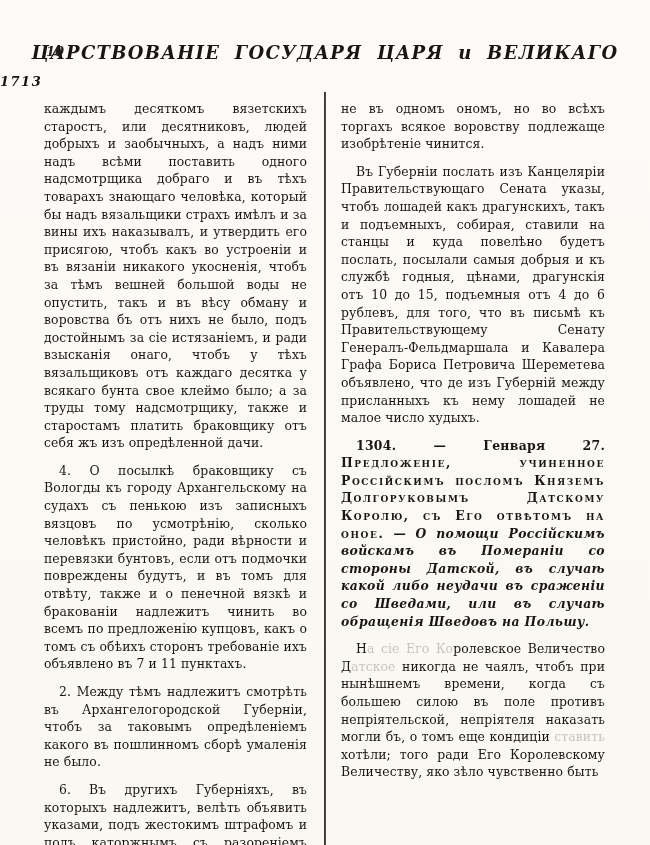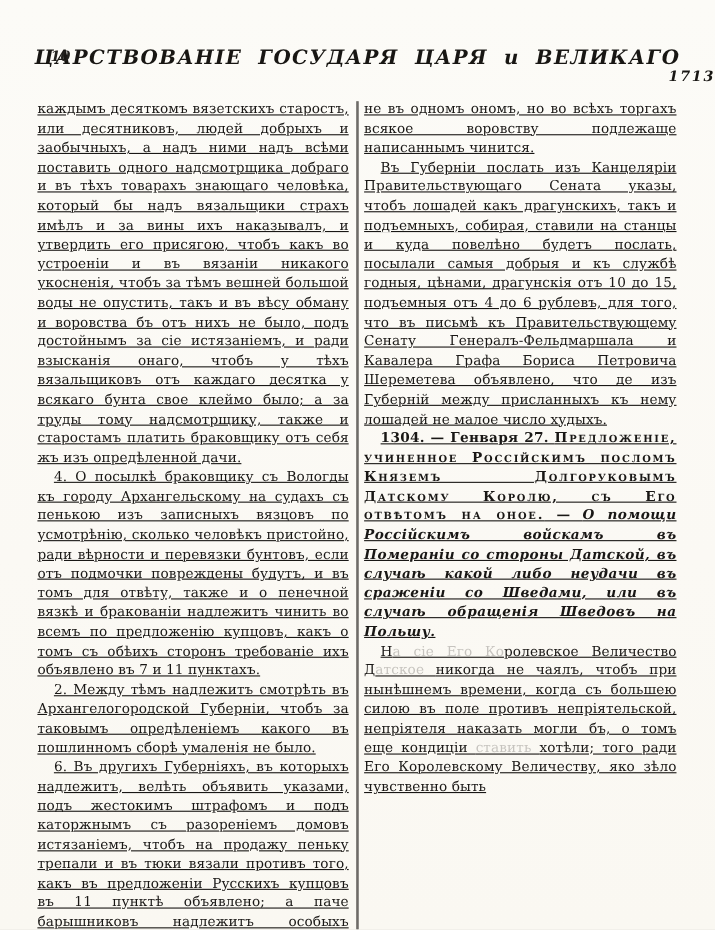--- a/index.html
+++ b/index.html
@@ -19,41 +19,41 @@
   .page-header { position: relative; padding-top: 42px; height: 88px; font-style: italic; }
   .page-number {
     position: absolute; left: 46px; top: 44px;
     font-size: 13px; font-weight: bold; color: #22201d;
   }
   .running-title {
     text-align: center; font-size: 18px; font-weight: bold;
     letter-spacing: 1.3px; word-spacing: 7px; color: #181613;
   }
   .year {
-    text-align: right; font-size: 13px; font-weight: bold;
-    letter-spacing: 1.5px; margin-top: 0; color: #181613;
+    text-align: left; font-size: 13px; font-weight: bold;
+    letter-spacing: 1.5px; margin-top: 11px; color: #181613;
   }
   
   .columns {
     display: flex; align-items: stretch;
     padding: 0 30px 0 34px; margin-top: 2px;
   }
   .col {
     width: 283px;
     text-align: justify;
     font-size: 12.4px; line-height: 17.6px;
     color: #191715; letter-spacing: 0.1px;
   }
   .col-right { width: 284px; }
   .divider {
     width: 2px; min-height: 722px; margin: 2px 5px 0 7px;
     border-left: 1.2px solid #3b3834;
     border-right: 1px solid #4a4743;
   }
-  .para { margin: 0; text-decoration: underline; }
+  .para { margin: 10px; }
   .ind { text-indent: 15px; }
   
   .heading { font-weight: bold; }
   .heading .numdate { letter-spacing: 0.3px; }
   .heading .sc { font-variant: small-caps; letter-spacing: 1.6px; }
   .heading .subj { font-style: italic; letter-spacing: 0.4px; }
   
   .faded { color: rgba(45, 42, 38, 0.26); filter: blur(0.35px); }
 </style>
 </head>
@@ -72,21 +72,21 @@
     <div class="col col-left">
       <p class="para">каждымъ десяткомъ вязетскихъ старостъ, или десятниковъ, людей добрыхъ и заобычныхъ, а надъ ними надъ всѣми поставить одного надсмотрщика добраго и въ тѣхъ товарахъ знающаго человѣка, который бы надъ вязальщики страхъ имѣлъ и за вины ихъ наказывалъ, и утвердить его присягою, чтобъ какъ во устроеніи и въ вязаніи никакого укосненія, чтобъ за тѣмъ вешней большой воды не опустить, такъ и въ вѣсу обману и воровства бъ отъ нихъ не было, подъ достойнымъ за сіе истязаніемъ, и ради взысканія онаго, чтобъ у тѣхъ вязальщиковъ отъ каждаго десятка у всякаго бунта свое клеймо было; а за труды тому надсмотрщику, также и старостамъ платить браковщику отъ себя жъ изъ опредѣленной дачи.</p>
       <p class="para ind">4. О посылкѣ браковщику съ Вологды къ городу Архангельскому на судахъ съ пенькою изъ записныхъ вязцовъ по усмотрѣнію, сколько человѣкъ пристойно, ради вѣрности и перевязки бунтовъ, если отъ подмочки повреждены будутъ, и въ томъ для отвѣту, также и о пенечной вязкѣ и бракованіи надлежитъ чинить во всемъ по предложенію купцовъ, какъ о томъ съ обѣихъ сторонъ требованіе ихъ объявлено въ 7 и 11 пунктахъ.</p>
       <p class="para ind">2. Между тѣмъ надлежитъ смотрѣть въ Архангелогородской Губерніи, чтобъ за таковымъ опредѣленіемъ какого въ пошлинномъ сборѣ умаленія не было.</p>
       <p class="para ind">6. Въ другихъ Губерніяхъ, въ которыхъ надлежитъ, велѣть объявить указами, подъ жестокимъ штрафомъ и подъ каторжнымъ съ разореніемъ домовъ истязаніемъ, чтобъ на продажу пеньку трепали и въ тюки вязали противъ того, какъ въ предложеніи Русскихъ купцовъ въ 11 пунктѣ объявлено; а паче барышниковъ надлежитъ особыхъ утвердить страхомъ, отъ которыхъ</p>
     </div>
 
     <div class="divider"></div>
 
     <div class="col col-right">
-      <p class="para">не въ одномъ ономъ, но во всѣхъ торгахъ всякое воровству подлежаще написаннымъ чинится.</p>
+      <p class="para">не въ одномъ ономъ, но во всѣхъ торгахъ всякое воровству подлежаще изобрѣтеніе чинится.</p>
 
       <p class="para ind">Въ Губерніи послать изъ Канцеляріи Правительствующаго Сената указы, чтобъ лошадей какъ драгунскихъ, такъ и подъемныхъ, собирая, ставили на станцы и куда повелѣно будетъ послать, посылали самыя добрыя и къ службѣ годныя, цѣнами, драгунскія отъ 10 до 15, подъемныя отъ 4 до 6 рублевъ, для того, что въ письмѣ къ Правительствующему Сенату Генералъ-Фельдмаршала и Кавалера Графа Бориса Петровича Шереметева объявлено, что де изъ Губерній между присланныхъ къ нему лошадей не малое число худыхъ.</p>
 
       <p class="para ind heading">
         <span class="numdate">1304. — Генваря 27. </span><span class="sc">Предложеніе, учиненное Россійскимъ посломъ Княземъ Долгоруковымъ Датскому Королю, съ Его отвѣтомъ на оное.</span><span> — </span><span class="subj">О помощи Россійскимъ войскамъ въ Помераніи со стороны Датской, въ случаѣ какой либо неудачи въ сраженіи со Шведами, или въ случаѣ обращенія Шведовъ на Польшу.</span>
       </p>
 
 
       <p class="para ind">
         <span>Н</span><span class="faded">а сіе Его Ко</span><span>ролевское Величество Д</span><span class="faded">атское </span><span>никогда не чаялъ, чтобъ при нынѣшнемъ времени, когда съ большею силою въ поле противъ непріятельской, непріятеля наказать могли бъ, о томъ еще кондиціи </span><span class="faded">ставить </span><span>хотѣли; того ради Его Королевскому Величеству, яко зѣло чувственно быть </span>

